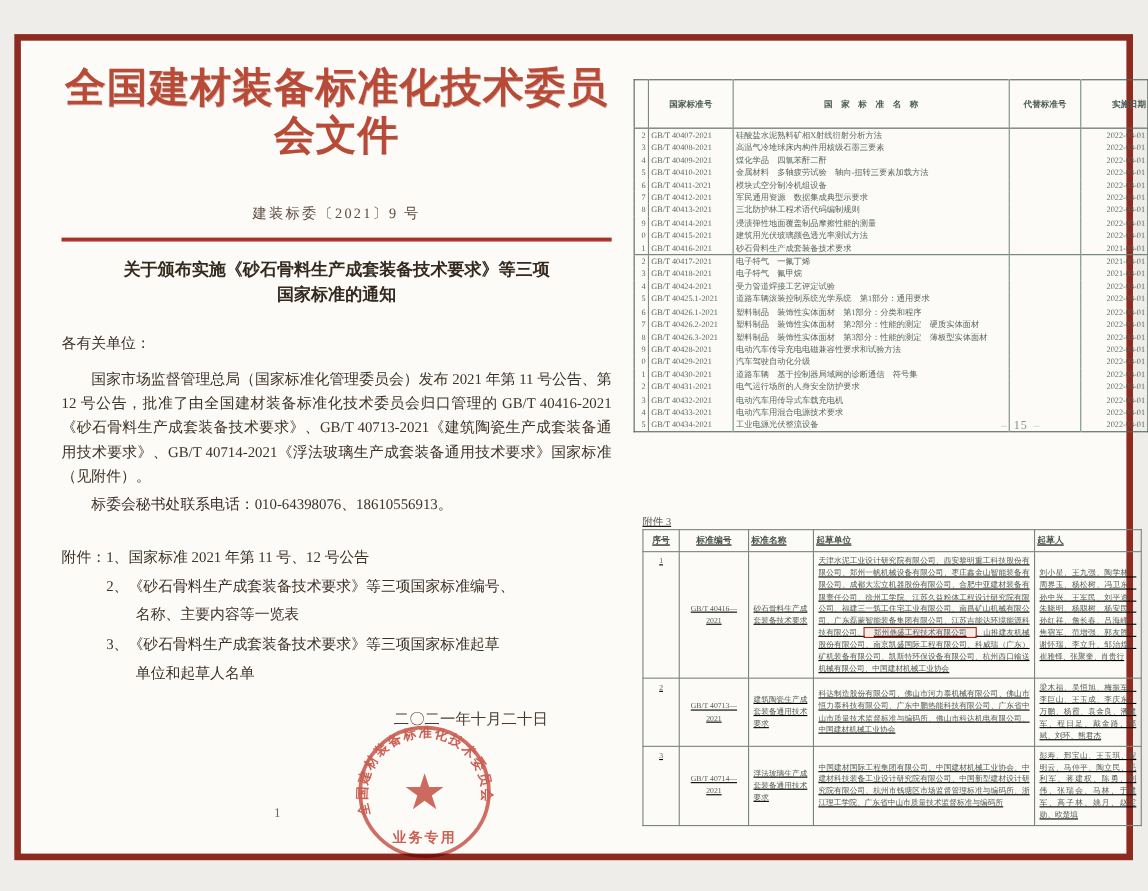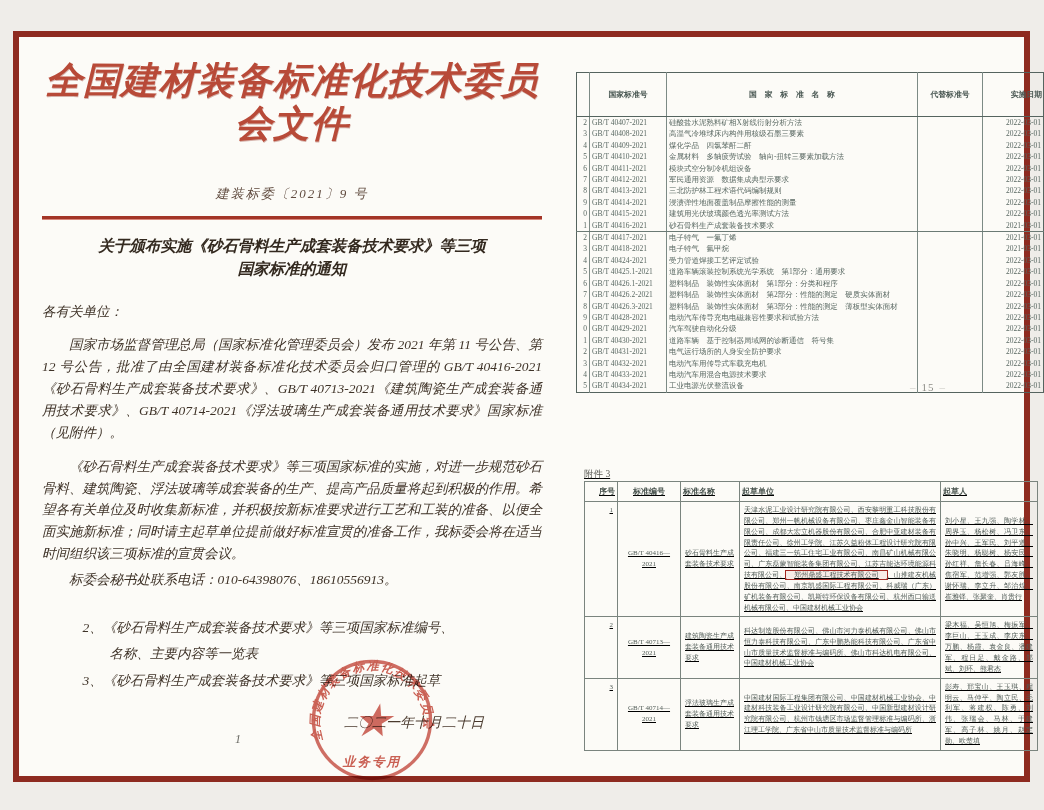--- a/index.html
+++ b/index.html
@@ -1,21 +1,21 @@
 <!DOCTYPE html>
 <html><head>
 <meta charset="utf-8">
 <style>
   html,body{margin:0;padding:0;overflow:hidden;}
   body{width:1044px;height:810px;position:relative;background:#efede9;
        font-family:"Liberation Serif","DejaVu Serif",serif;}
   .frame{position:absolute;left:13px;top:31px;width:1005px;height:739px;
          border:6px solid #8e2b20;background:#fcfbf7;}
   
-  .doc{position:absolute;left:42px;top:60px;width:500px;font-style:italic;}
+  .doc{position:absolute;left:56px;top:60px;width:500px;}
   .doc-header{color:#b84a38;font-size:37px;font-weight:bold;text-align:center;
               line-height:1.15;letter-spacing:1px;
               text-shadow:0.6px 0.6px 0 rgba(140,40,25,.35);}
   .doc-number{text-align:center;margin-top:40px;font-size:13px;color:#5f4a3e;letter-spacing:2px;}
   .rule{margin-top:13px;height:3px;background:#a33527;box-shadow:0 1px 0 #d8887c;}
   .notice-title{margin-top:15px;text-align:center;font-weight:bold;font-size:15.5px;
                 color:#33291f;line-height:1.5;}
   .body-text{margin-top:20px;font-size:13.5px;color:#3e3227;line-height:1.62;}
   .salutation{margin-bottom:2px;}
   .para{text-align:justify;text-indent:2em;margin:12px 0 2px 0;}
@@ -46,21 +46,21 @@
   
   .annex{position:absolute;left:584px;top:468px;width:436px;text-decoration:underline;}
   .annex-label{font-size:9.5px;color:#5c5c56;}
   .annex-title{text-align:center;font-size:11px;font-weight:bold;color:#3a3a34;
                margin:9px 0 6px 0;}
   .annex-table{width:100%;border-collapse:collapse;table-layout:fixed;font-size:7px;
                color:#515c57;border:1px solid #6f7a74;}
   .annex-table th{font-weight:bold;font-size:8px;color:#47524d;padding:4px 2px;
                   border:.8px solid #7a847e;}
   .annex-table td{border:.8px solid #7a847e;padding:3px 4px;line-height:1.55;}
-  .annex-table .a-seq{width:28px;text-align:right;vertical-align:top;}
+  .annex-table .a-seq{width:28px;text-align:center;vertical-align:top;}
   .annex-table .a-code{width:58px;text-align:center;vertical-align:middle;}
   .annex-table .a-name{width:54px;text-align:left;vertical-align:middle;}
   .annex-table .a-units{width:196px;text-align:justify;vertical-align:middle;}
   .annex-table .a-drafters{width:92px;text-align:justify;vertical-align:middle;}
   .hl-box{outline:1.6px solid #a32822;background:rgba(190,50,35,.08);padding:0 8px;}
 </style>
 </head>
 <body>
 
 <div class="frame"></div>
@@ -69,27 +69,28 @@
   <div class="doc-header">全国建材装备标准化技术委员会文件</div>
   <div class="doc-number">建装标委〔2021〕9 号</div>
   <div class="rule"></div>
   <div class="notice-title">
     <div>关于颁布实施《砂石骨料生产成套装备技术要求》等三项</div>
     <div>国家标准的通知</div>
   </div>
   <div class="body-text">
     <div class="salutation">各有关单位：</div>
     <p class="para">国家市场监督管理总局（国家标准化管理委员会）发布 2021 年第 11 号公告、第 12 号公告，批准了由全国建材装备标准化技术委员会归口管理的 GB/T 40416-2021《砂石骨料生产成套装备技术要求》、GB/T 40713-2021《建筑陶瓷生产成套装备通用技术要求》、GB/T 40714-2021《浮法玻璃生产成套装备通用技术要求》国家标准（见附件）。</p>
-    <p class="para">《砂石骨料生产成套装备技术要求》等三项国家标准的实施，对进一步规范砂石骨料、建筑陶瓷、浮法玻璃等成套装备的生产、提高产品质量将起到积极的作用。希望各有关单位及时收集新标准，并积极按新标准要求进行工艺和工装的准备、以便全面实施新标准；同时请主起草单位提前做好标准宣贯的准备工作，我标委会将在适当时间组织该三项标准的宣贯会议。</p>
     <div class="contact">标委会秘书处联系电话：010-64398076、18610556913。</div>
   </div>
   <div class="attachments">
+    <div class="att-line">附件：1、国家标准 2021 年第 11 号、12 号公告</div>
     <div class="att-line">　　　2、《砂石骨料生产成套装备技术要求》等三项国家标准编号、</div>
     <div class="att-line">　　　　　名称、主要内容等一览表</div>
     <div class="att-line">　　　3、《砂石骨料生产成套装备技术要求》等三项国家标准起草</div>
+    <div class="att-line">　　　　　单位和起草人名单</div>
   </div>
   <div class="date-line">二〇二一年十月二十日</div>
   <div class="doc-page-num">1</div>
 
   <svg class="stamp" viewBox="0 0 160 160">
     <circle cx="80" cy="80" r="60" fill="none" stroke="#c0392b" stroke-width="3.5" opacity="0.9"></circle>
     <defs>
       <path id="arcPath" d="M 30,103 A 54,54 0 1 1 130,103" fill="none"></path>
     </defs>
     <text font-size="12.5" fill="#c0392b" letter-spacing="1.5" font-weight="bold">

